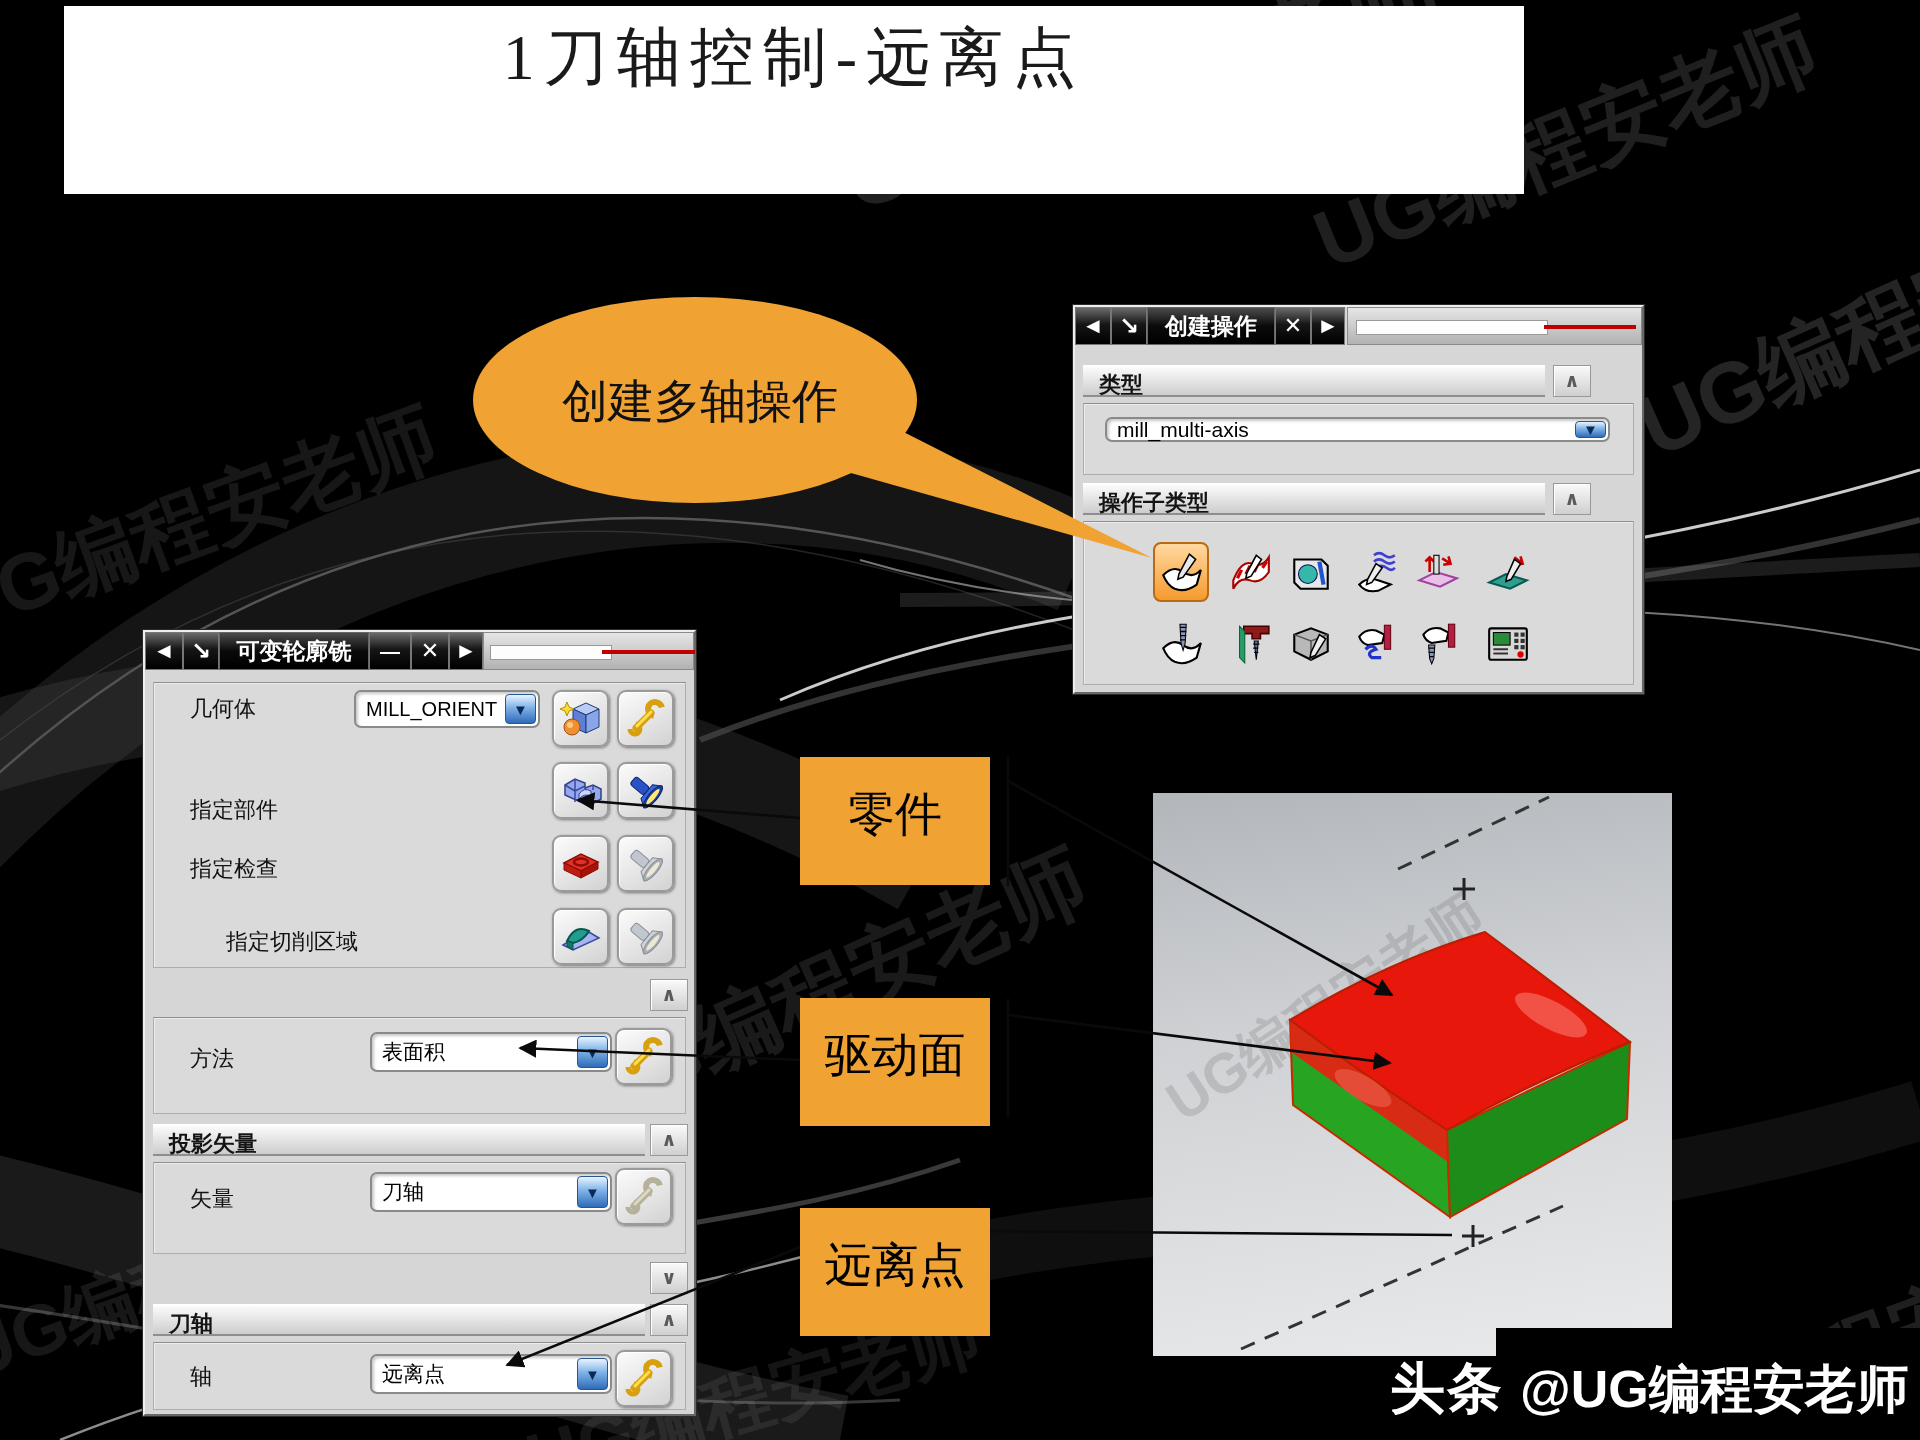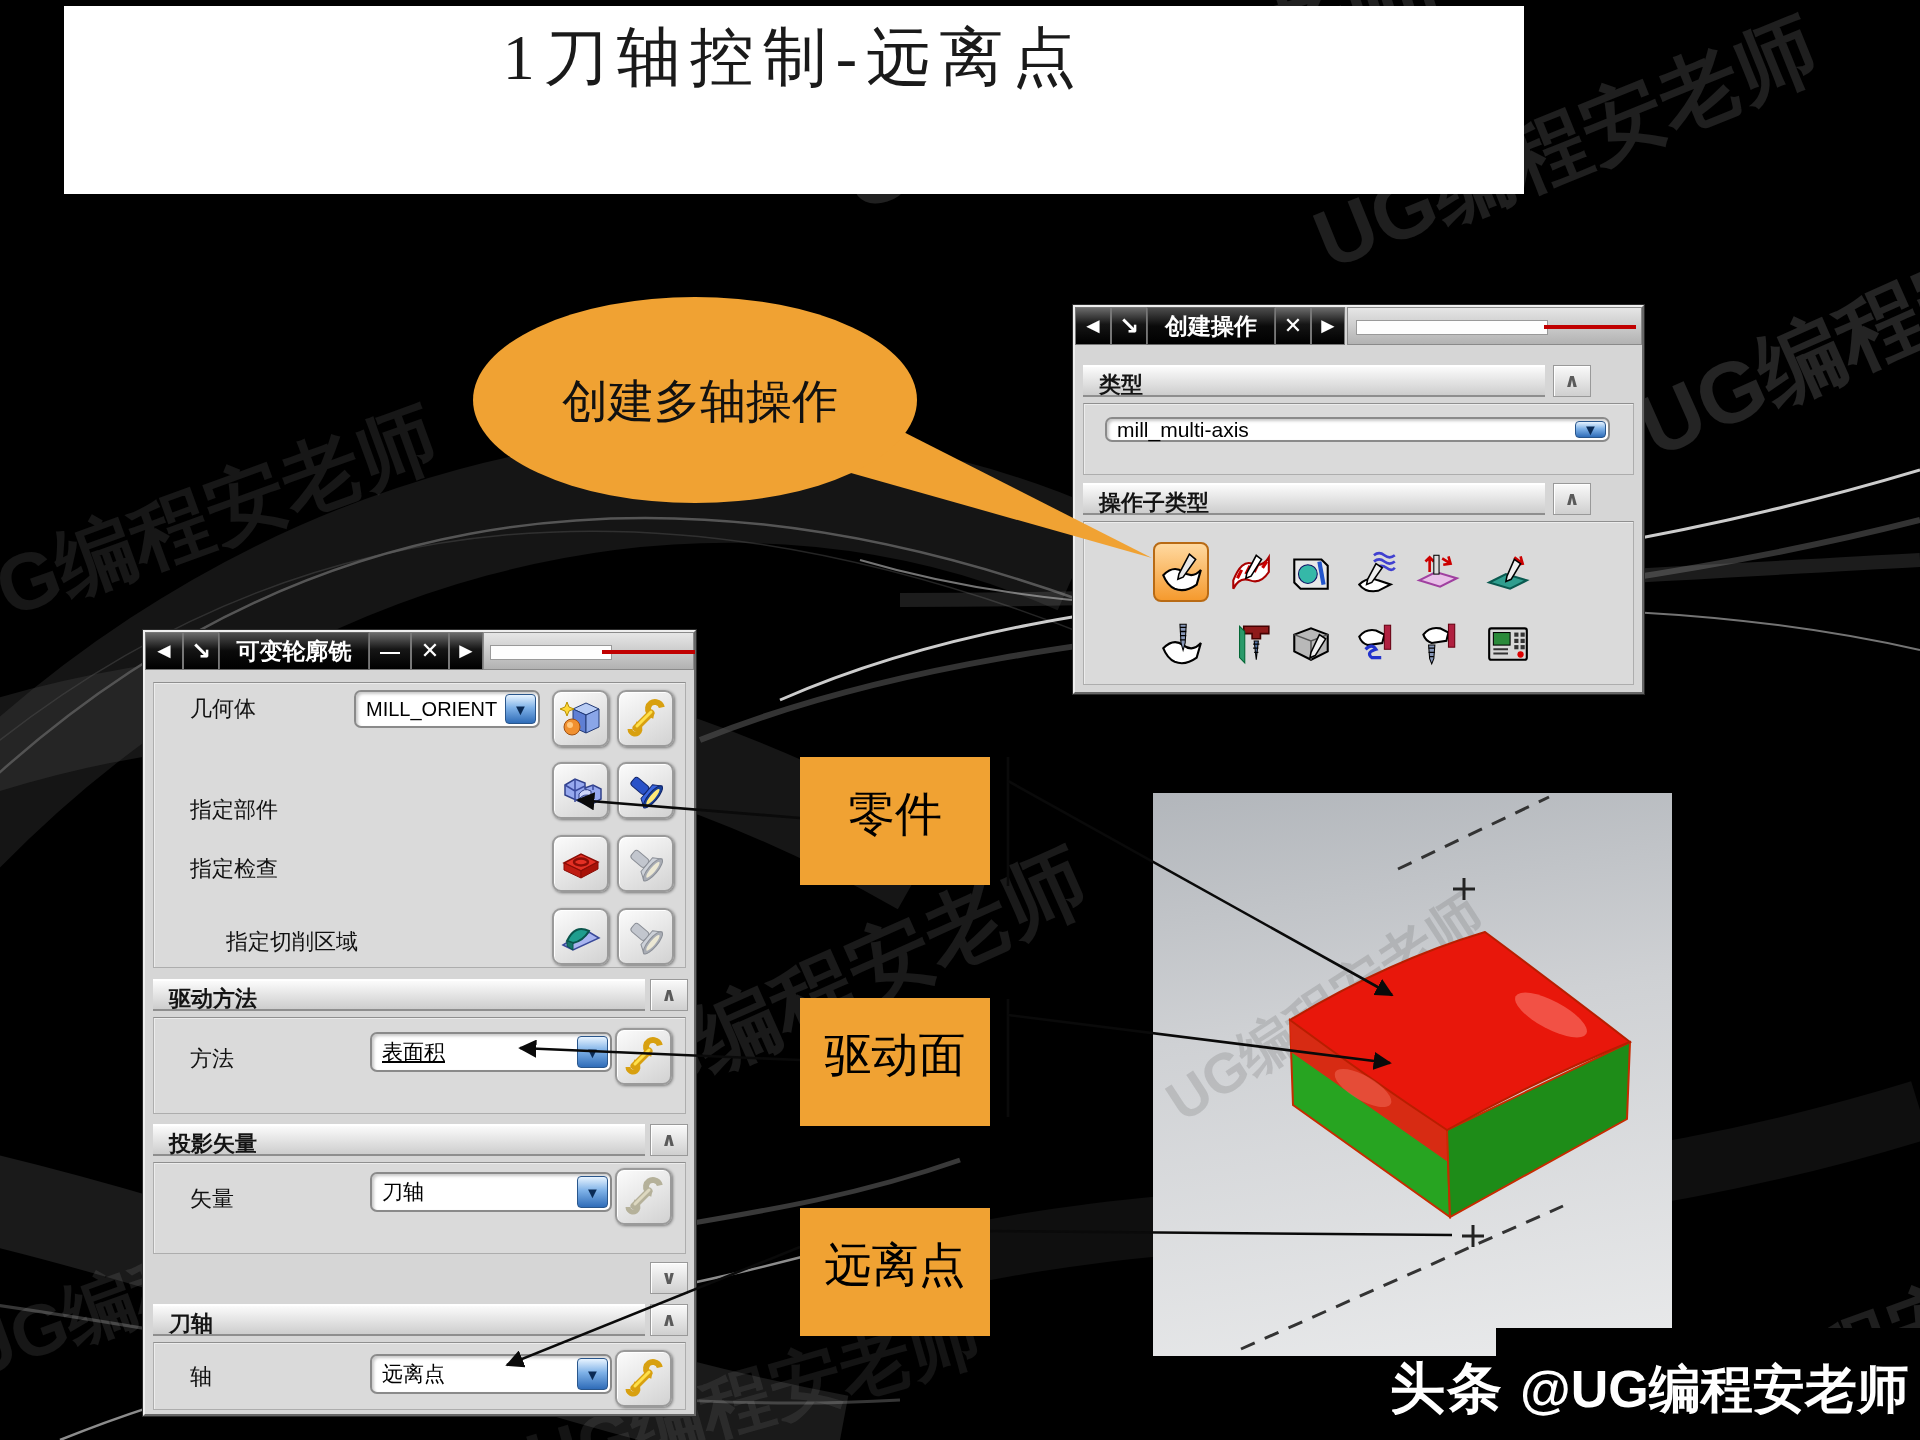--- a/index.html
+++ b/index.html
@@ -217,25 +217,24 @@
     <svg width="44" height="44" viewBox="0 0 44 44">
       <g transform="rotate(40 22 22)">
           <rect x="5" y="17" width="18" height="10" rx="3" fill="#c2c6ce" stroke="#8a8e96"></rect>
       <path d="M23 13 L31 8 L31 36 L23 31 Z" fill="#cdd1d8" stroke="#8a8e96"></path>
       <ellipse cx="31" cy="22" rx="4.5" ry="14" fill="#a8acb4" stroke="#8a8e96"></ellipse>
       <ellipse cx="31" cy="22" rx="2.5" ry="10" fill="#ece8d4"></ellipse>
         </g>
     </svg>
   </div>
 
-  <div class="sect" style="left:8px;top:347px;width:492px;">驱动方法</div>
   <div class="chev" style="left:505px;top:347px;">∧</div>
   <div class="grouppane" style="top:385px;height:95px;"></div>
   <div class="rowlab" style="left:45px;top:412px;">方法</div>
-  <div class="ddl" style="left:225px;top:400px;width:242px;height:40px;text-decoration:underline;">
+  <div class="ddl" style="left:225px;top:400px;width:242px;height:40px;">
     <span>表面积</span>
     <span class="ddbtn">▼</span>
   </div>
   <div class="iconbtn" style="left:470px;top:396px;">
     <svg width="44" height="44" viewBox="0 0 44 44">
       <g stroke="#d8a010" fill="none">
           <circle cx="31" cy="12" r="7" stroke-width="6" stroke-dasharray="30 14" transform="rotate(100 31 12)"></circle>
       <path d="M27 16 L12 31" stroke-width="7" stroke-linecap="round"></path>
       <circle cx="11" cy="32" r="5" stroke-width="5" stroke-dasharray="22 10" transform="rotate(-80 11 32)"></circle>
         </g>

